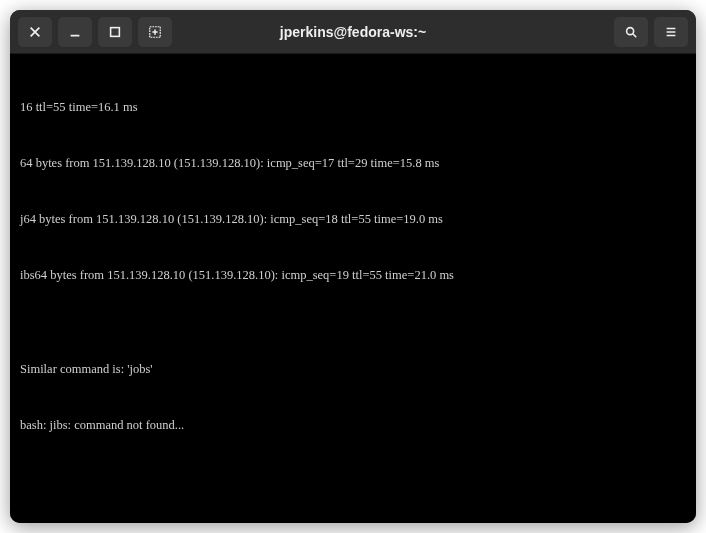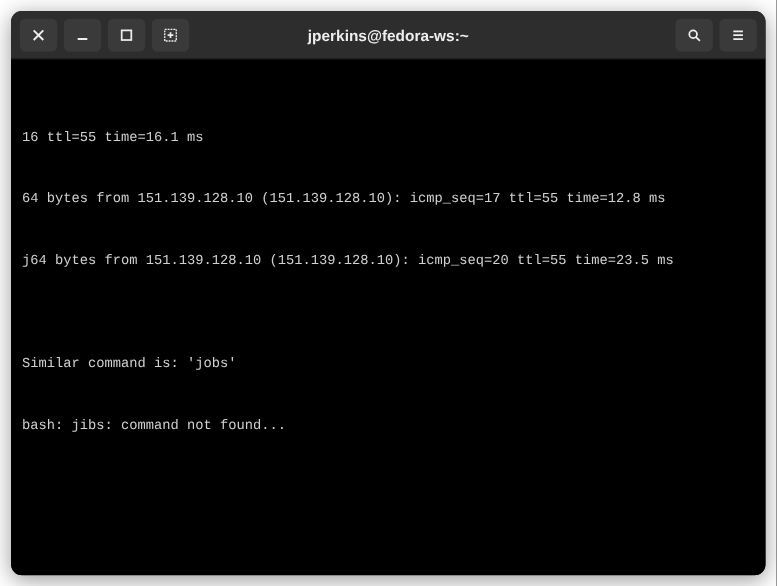--- a/index.html
+++ b/index.html
@@ -55,24 +55,24 @@
       right: 0;
       text-align: center;
       pointer-events: none;
     }
     .tb-wrap { position: relative; flex: 1; display: flex; align-items: center; }
     .tb-left, .tb-right { display: flex; gap: 6px; z-index: 1; }
     .terminal {
       flex: 1;
       background: #000;
       color: #d0d0d0;
-      font-family: Liberation Mono, monospace;
+      font-family: Liberation Serif, serif;
       font-size: 12.5px;
       line-height: 1.5;
-      padding: 24px 10px;
+      padding: 6px 10px;
       overflow: hidden;
       white-space: pre-wrap;
       word-break: break-all;
     }
     .line { display: block; }
   </style>
 </head>
 <body>
 
 <div class="window">
@@ -113,22 +113,23 @@
         <div class="tb-btn">
           <svg viewBox="0 0 16 16">
               <path d="M3 4 L13 4 M3 8 L13 8 M3 12 L13 12" stroke="#eee" stroke-width="1.8"></path>
             </svg>
         </div>
       </div>
     </div>
   </div>
   <div class="terminal">
     <span class="line">16 ttl=55 time=16.1 ms</span>
-    <span class="line">64 bytes from 151.139.128.10 (151.139.128.10): icmp_seq=17 ttl=55 time=12.8 ms</span>
-    <span class="line">j64 bytes from 151.139.128.10 (151.139.128.10): icmp_seq=20 ttl=55 time=23.5 ms</span>
+    <span class="line">64 bytes from 151.139.128.10 (151.139.128.10): icmp_seq=17 ttl=29 time=15.8 ms</span>
+    <span class="line">j64 bytes from 151.139.128.10 (151.139.128.10): icmp_seq=18 ttl=55 time=19.0 ms</span>
+    <span class="line">ibs64 bytes from 151.139.128.10 (151.139.128.10): icmp_seq=19 ttl=55 time=21.0 ms</span>
     <span class="line"></span>
     <span class="line">Similar command is: 'jobs'</span>
     <span class="line">bash: jibs: command not found...</span>
     
     
     <span class="line"></span>
     
     
     
     

